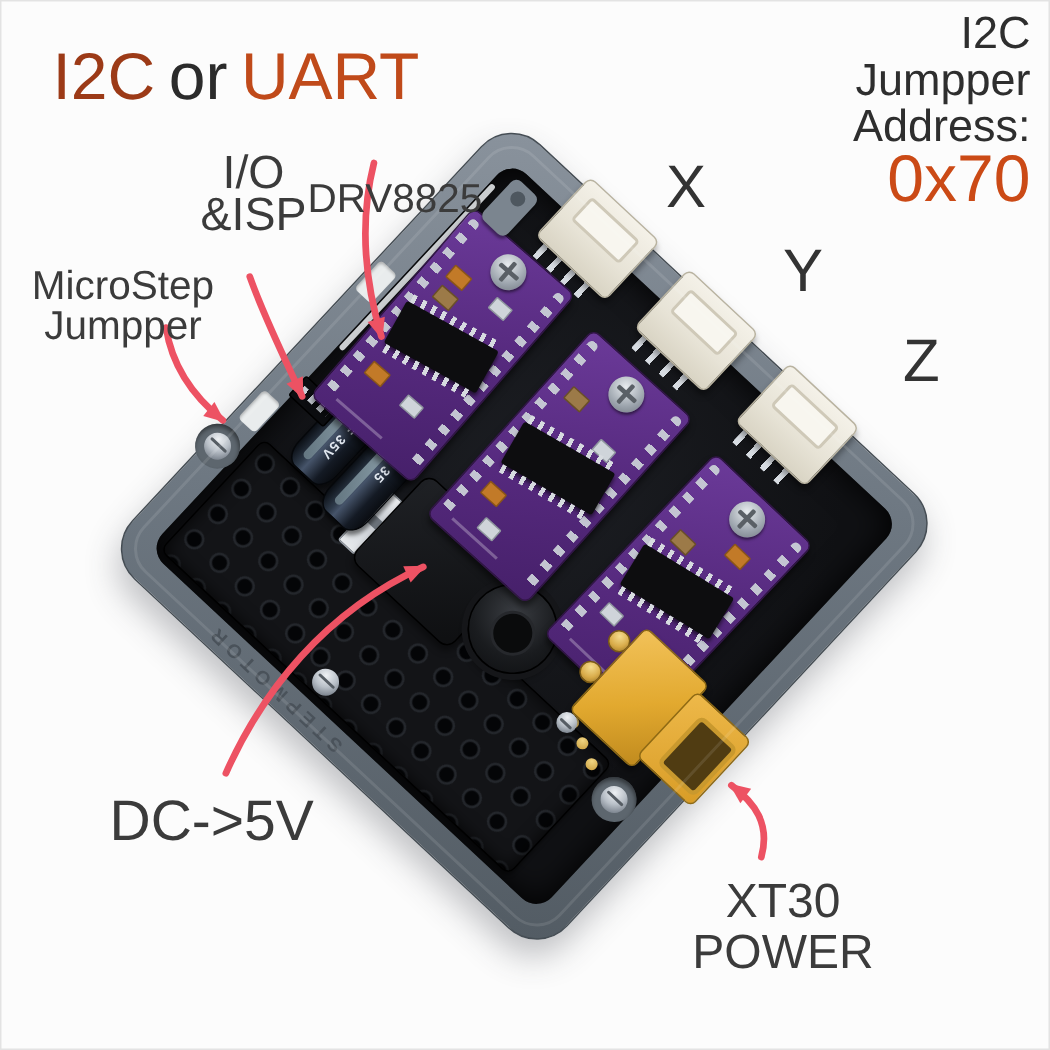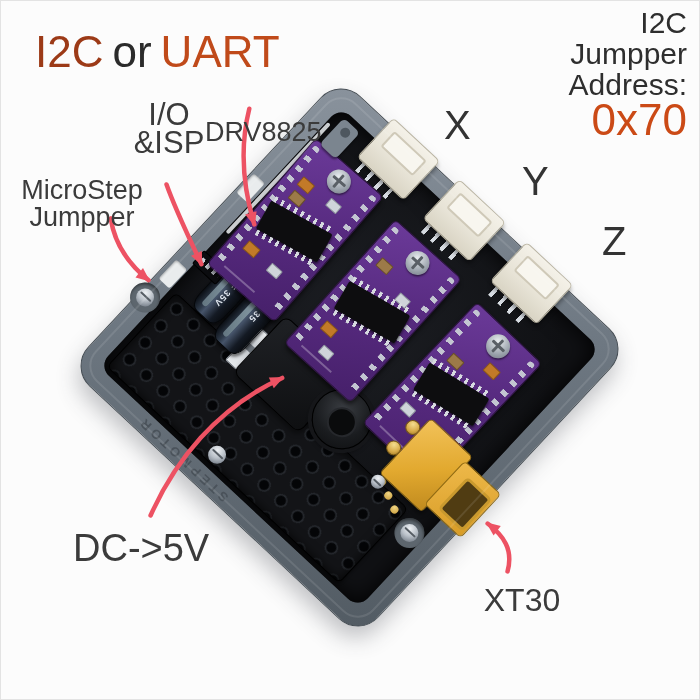--- a/index.html
+++ b/index.html
@@ -299,15 +299,16 @@
   </div>
 
   <div class="ann lbl-axis lbl-x">X</div>
   <div class="ann lbl-axis lbl-y">Y</div>
   <div class="ann lbl-axis lbl-z">Z</div>
 
   <div class="ann lbl-dc">DC-&gt;5V</div>
 
   <div class="ann lbl-xt30">
     <div>XT30</div>
+    <div>POWER</div>
   </div>
 
 </div>
 
 </body></html>

